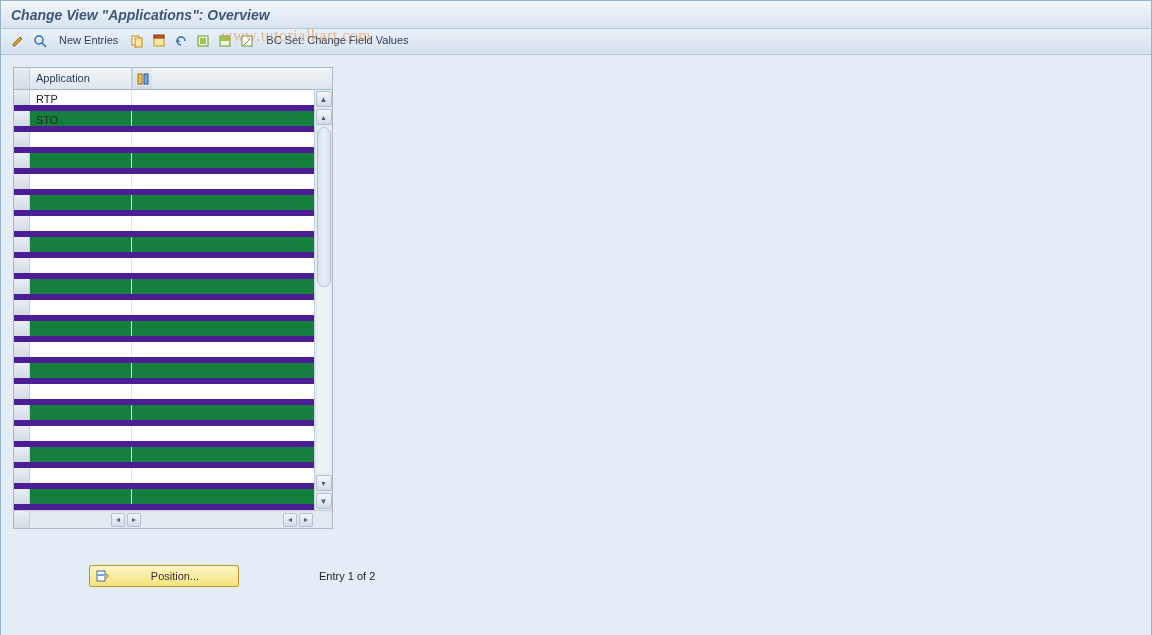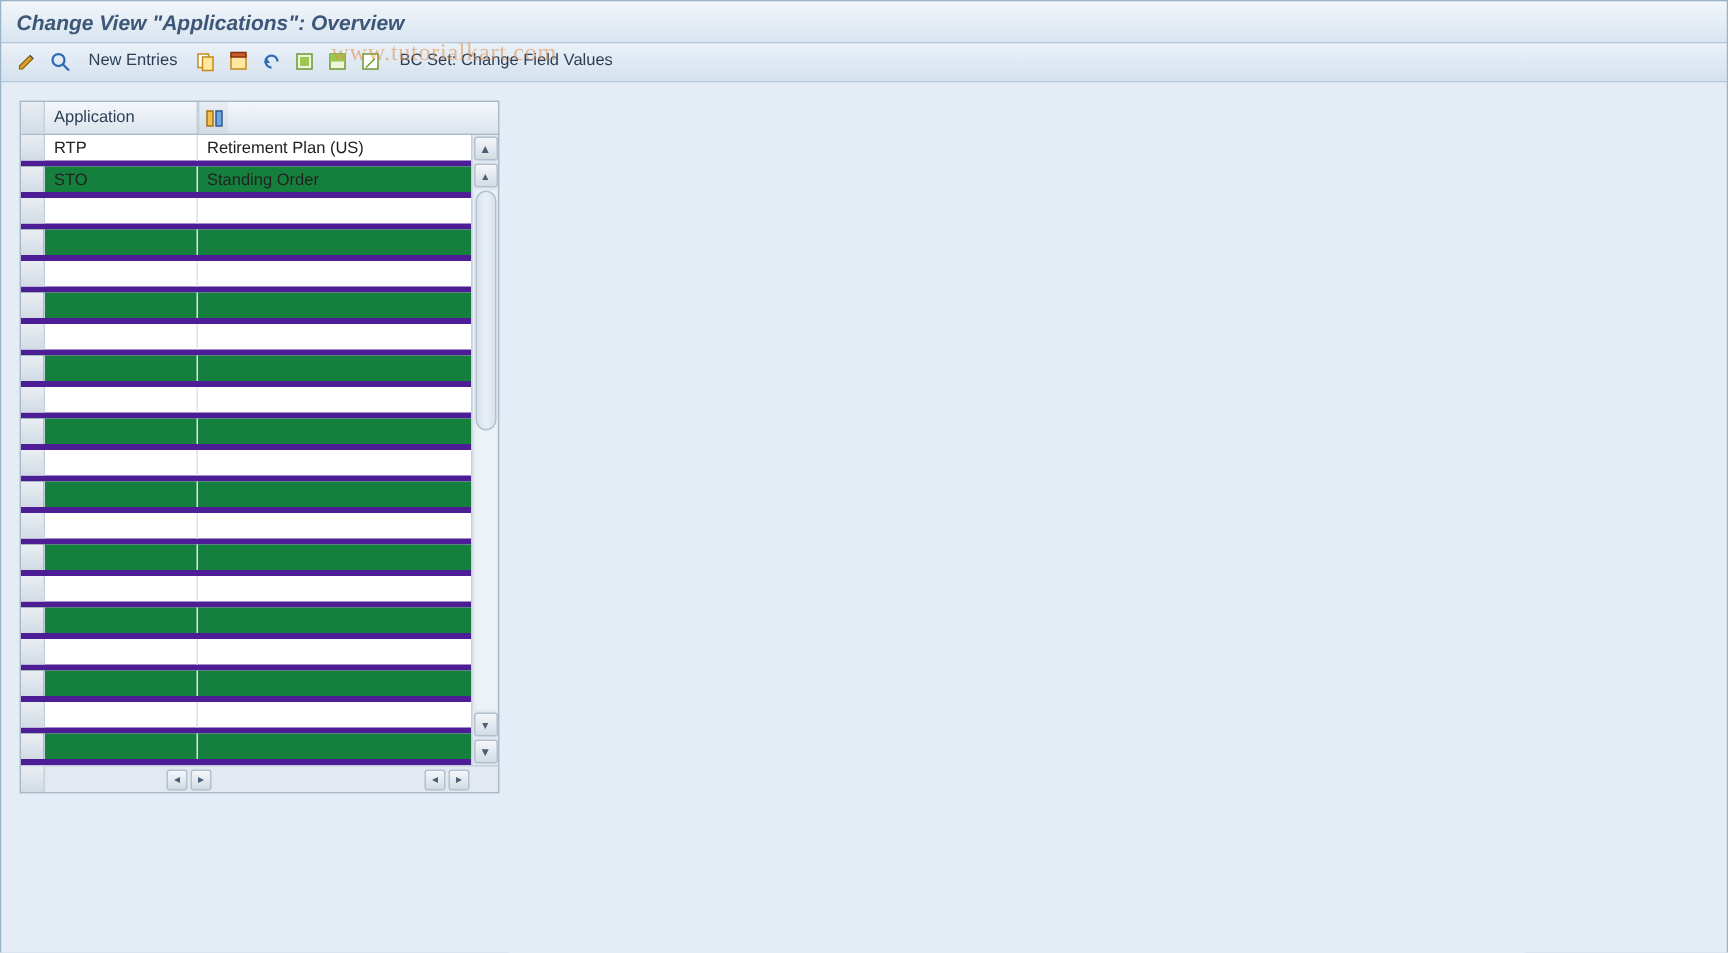--- a/index.html
+++ b/index.html
@@ -98,21 +98,21 @@
     position: relative;
     height: 420px;
     display: flex;
   }
   .rows-area {
     flex: 1;
   }
   .grid-row {
     display: flex;
     height: 21px;
-    border-bottom: 4px solid #4c1d95;
+    border-bottom: 6px solid #4c1d95;
     font-size: 11px;
     color: #222;
   }
   .grid-row.alt { background: #15803d; }
   .gr-sel {
     width: 16px;
     background: linear-gradient(#e9eef3,#d2dbe4);
     border-right: 1px solid #c3cfda;
   }
   .gr-app {
@@ -291,26 +291,24 @@
               <rect x="7" y="1" width="4" height="10" fill="#6fa8e2" stroke="#2e5a94"></rect>
             </svg>
         </div>
       </div>
 
       <div class="grid-body">
         <div class="rows-area" id="rows-area">
             <div class="grid-row ">
     <div class="gr-sel"></div>
     <div class="gr-app">RTP</div>
-    <div class="gr-desc">Retirement Plan (US)</div>
   </div>
             <div class="grid-row alt">
     <div class="gr-sel"></div>
     <div class="gr-app">STO</div>
-    <div class="gr-desc">Standing Order</div>
   </div>
             <div class="grid-row ">
     <div class="gr-sel"></div>
     <div class="gr-app"></div>
     <div class="gr-desc"></div>
   </div>
             <div class="grid-row alt">
     <div class="gr-sel"></div>
     <div class="gr-app"></div>
     <div class="gr-desc"></div>
@@ -413,15 +411,28 @@
         <div style="width:80px"></div>
         <div class="hs-btn">◂</div>
         <div class="hs-btn">▸</div>
         <div class="hgap"></div>
         <div class="hs-btn">◂</div>
         <div class="hs-btn">▸</div>
         <div style="width:18px"></div>
       </div>
     </div>
 
+    <div class="bottom-bar">
+      <div class="pos-btn">
+        <span class="pic">
+          <svg width="14" height="14" viewBox="0 0 14 14">
+              <rect x="1" y="2" width="8" height="10" fill="#fff" stroke="#3a6aa8"></rect>
+              <rect x="1" y="5" width="8" height="2" fill="#6fa8e2"></rect>
+              <path d="M10 4 L13 7 L10 10" fill="#e2b84e" stroke="#a07315" stroke-width="0.5"></path>
+            </svg>
+        </span>
+        <span style="flex:1;text-align:center;">Position...</span>
+      </div>
+      <span class="entry-label">Entry 1 of 2</span>
+    </div>
 
   </div>
 </div>
 
 </body></html>

